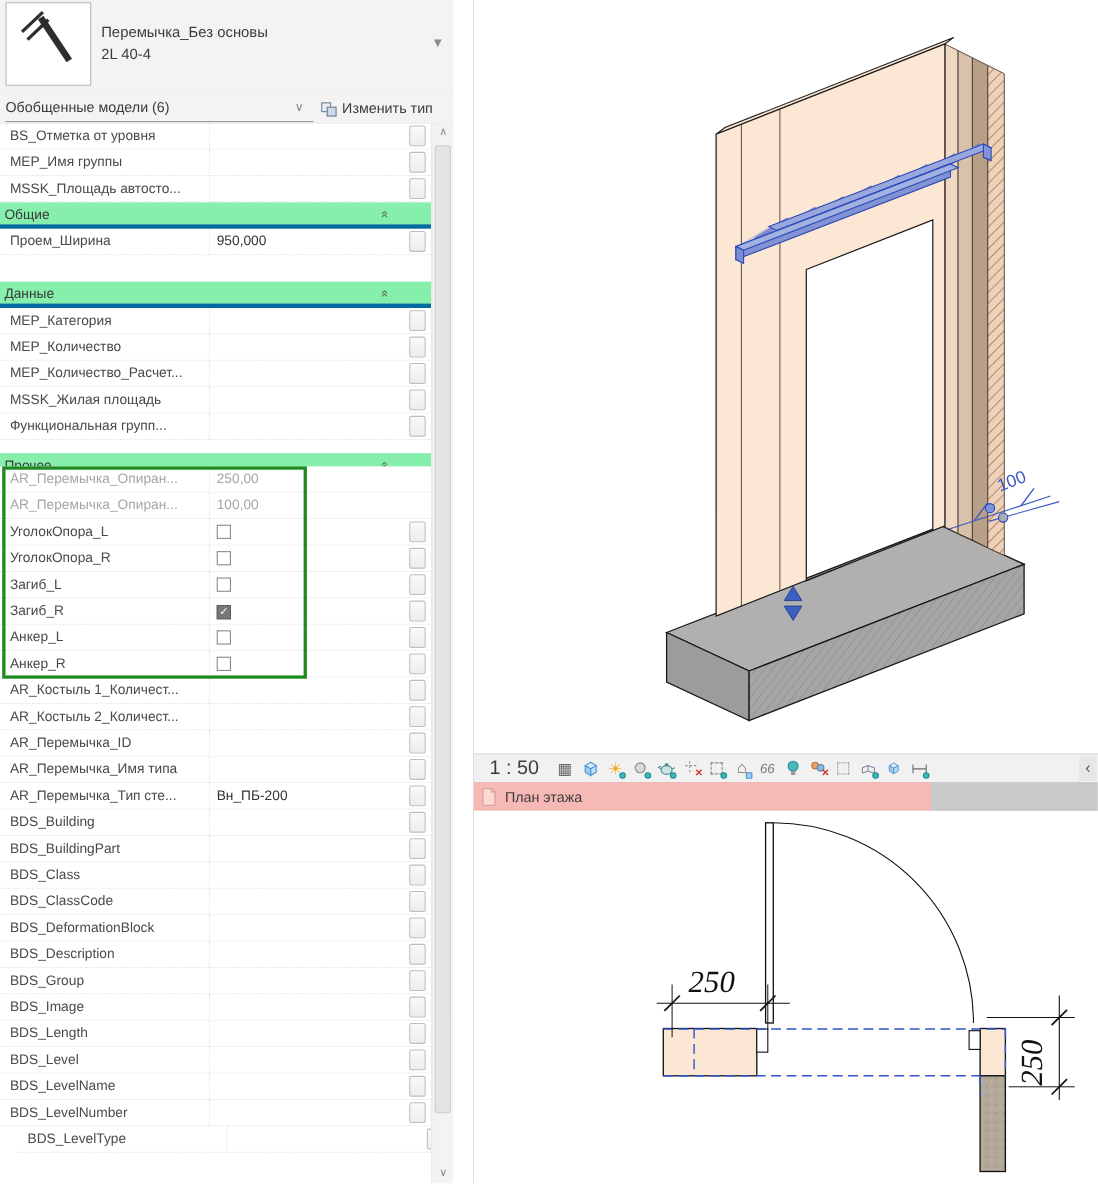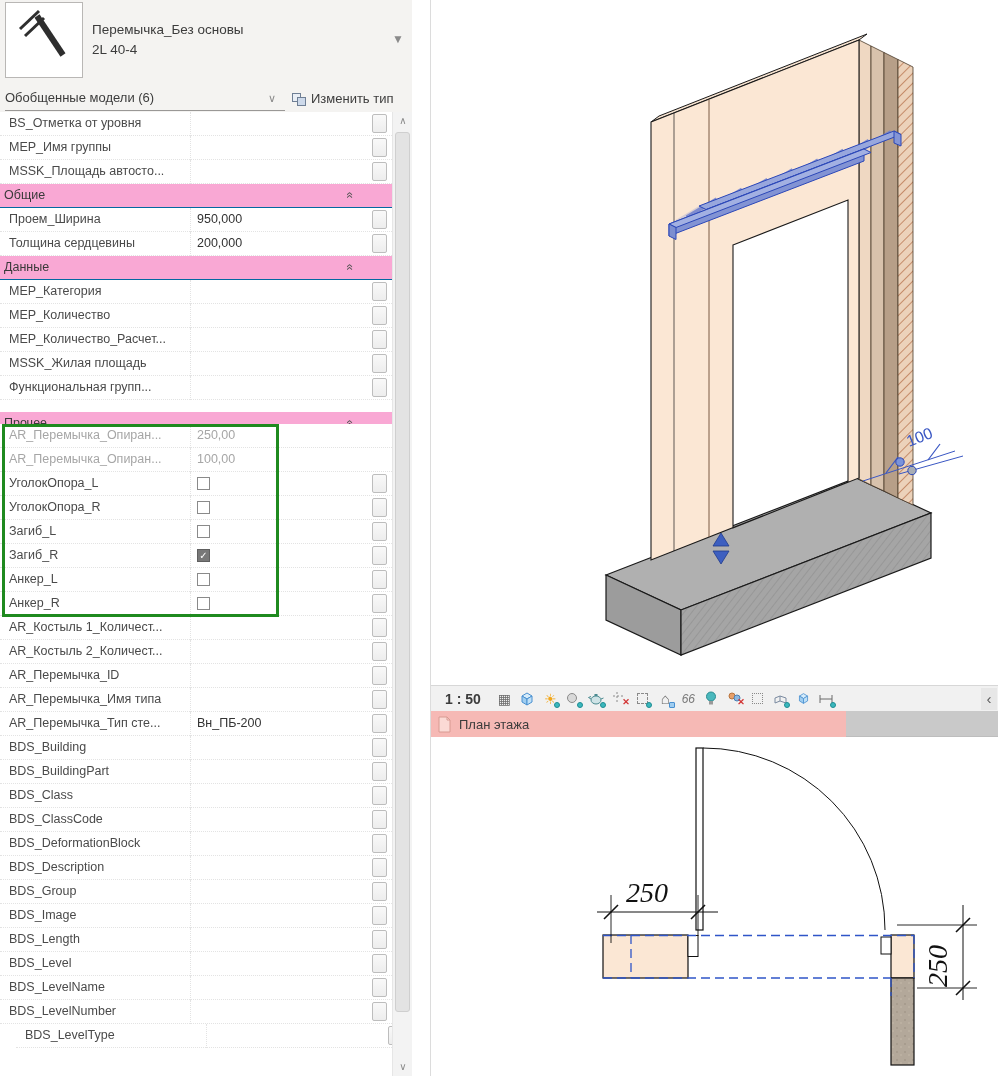--- a/index.html
+++ b/index.html
@@ -21,39 +21,39 @@
   .et-icon i:first-child{left:0;top:0;}
   .et-icon i:last-child{left:5px;top:4px;background:#cdd9ea;}
 
   .rows{position:absolute;left:0;top:112px;width:392px;height:964px;overflow:hidden;}
   .prow,.psec{position:absolute;left:0;width:392px;height:24px;box-sizing:border-box;}
   .prow{border-bottom:1px dotted #e3e3e3;background:#fff;}
   .pname{position:absolute;left:0;top:0;width:188px;height:24px;line-height:23px;padding-left:9px;font-size:12.5px;color:#4a4a4a;white-space:nowrap;overflow:hidden;box-sizing:border-box;}
   .pval{position:absolute;left:190px;top:0;width:178px;height:24px;line-height:23px;padding-left:6px;font-size:12.5px;color:#333;border-left:1px dotted #e3e3e3;box-sizing:border-box;}
   .prow.gray .pname,.prow.gray .pval{color:#a6a6a6;}
   .pbtn{position:absolute;left:372px;top:2px;width:15px;height:19px;border:1px solid #bdbdbd;border-radius:2px;background:linear-gradient(#f9f9f9,#ededed);box-sizing:border-box;}
-  .psec{background:#f9a8d4;border-bottom:1px solid #0369a1;}
+  .psec{background:#86efac;border-bottom:4px solid #0369a1;}
   .psec .plabel{position:absolute;left:4px;top:0;line-height:23px;font-size:12.5px;color:#3a3a3a;}
   .psec-chev{position:absolute;right:38px;top:4px;display:inline-block;transform:rotate(90deg);color:#555;font-size:12px;}
   .cb{display:inline-block;width:13px;height:13px;border:1px solid #8a8a8a;background:#fff;margin-top:5px;box-sizing:border-box;font-size:10px;line-height:11px;text-align:center;color:#fff;}
   .cb.checked{background:#787878;border-color:#5f5f5f;}
   .green-box{position:absolute;left:2px;top:424px;width:277px;height:193px;border:3px solid #1f8a1f;box-sizing:border-box;pointer-events:none;}
 
   
   .sbar{position:absolute;left:392px;top:112px;width:20px;height:964px;background:#f3f3f3;border-left:1px solid #e6e6e6;box-sizing:border-box;}
   .sarrow{position:absolute;left:0;width:20px;height:18px;color:#8a8a8a;font-size:10px;text-align:center;line-height:18px;}
   .sarrow.up{top:0;}
   .sarrow.down{bottom:0;}
   .sthumb{position:absolute;left:2px;top:20px;width:15px;height:880px;background:#e3e3e3;border:1px solid #cfcfcf;border-radius:3px;box-sizing:border-box;}
 
   
   .rightpane{position:absolute;left:430px;top:0;width:568px;height:1076px;border-left:1px solid #dcdcdc;box-sizing:border-box;}
   .v3dwrap{position:absolute;left:0;top:0;width:568px;height:685px;background:#fff;}
   .viewbar{position:absolute;left:0;top:685px;width:568px;height:26px;background:#f1f1f1;border-top:1px solid #d7d7d7;display:flex;align-items:center;box-sizing:border-box;padding-left:14px;}
-  .scale{font-size:14px;color:#3c3c3c;margin-right:14px;white-space:pre;font-weight:bold;}
+  .scale{font-size:18px;color:#3c3c3c;margin-right:14px;white-space:pre;}
   .vci{position:relative;width:19px;height:19px;margin-right:4px;display:inline-flex;align-items:center;justify-content:center;font-size:14px;color:#6a6a6a;}
   .vci .dot{position:absolute;right:0;bottom:0;width:6px;height:6px;border-radius:50%;background:#3bb7bd;border:1px solid #1f8d93;box-sizing:border-box;}
   .vci .reddot{position:absolute;right:-1px;bottom:1px;color:#d23434;font-size:9px;font-weight:bold;}
   .dashsq{width:11px;height:11px;border:1px dashed #8a8a8a;box-sizing:border-box;}
   .chev-end{margin-left:auto;margin-right:2px;width:16px;height:22px;background:#e7e7e7;color:#5a5a5a;font-size:15px;display:flex;align-items:center;justify-content:center;}
   .tabstrip{position:absolute;left:0;top:711px;width:568px;height:26px;background:#c9c9c9;border-bottom:1px solid #bdbdbd;box-sizing:border-box;}
   .plantab{position:absolute;left:0;top:0;width:415px;height:26px;background:#f6b9b5;display:flex;align-items:center;gap:7px;padding-left:6px;box-sizing:border-box;font-size:13px;color:#3c3c3c;}
   .planwrap{position:absolute;left:0;top:737px;width:568px;height:339px;background:#fff;}
   svg{display:block;}
   text.dim{font-family:"Liberation Serif",serif;font-style:italic;fill:#111;}
@@ -109,25 +109,20 @@
           <div class="pval"></div>
           <div class="pbtn"></div>
         </div>
         <div class="psec" style="top: 72px;">
           <span class="plabel">Общие</span>
           <span class="psec-chev">«</span>
         </div>
         <div class="prow" style="top: 96px;">
           <div class="pname">Проем_Ширина</div>
           <div class="pval">950,000</div>
-          <div class="pbtn"></div>
-        </div>
-        <div class="prow" style="top: 120px;">
-          <div class="pname">Толщина сердцевины</div>
-          <div class="pval">200,000</div>
           <div class="pbtn"></div>
         </div>
         <div class="psec" style="top: 144px;">
           <span class="plabel">Данные</span>
           <span class="psec-chev">«</span>
         </div>
         <div class="prow" style="top: 168px;">
           <div class="pname">MEP_Категория</div>
           <div class="pval"></div>
           <div class="pbtn"></div>

